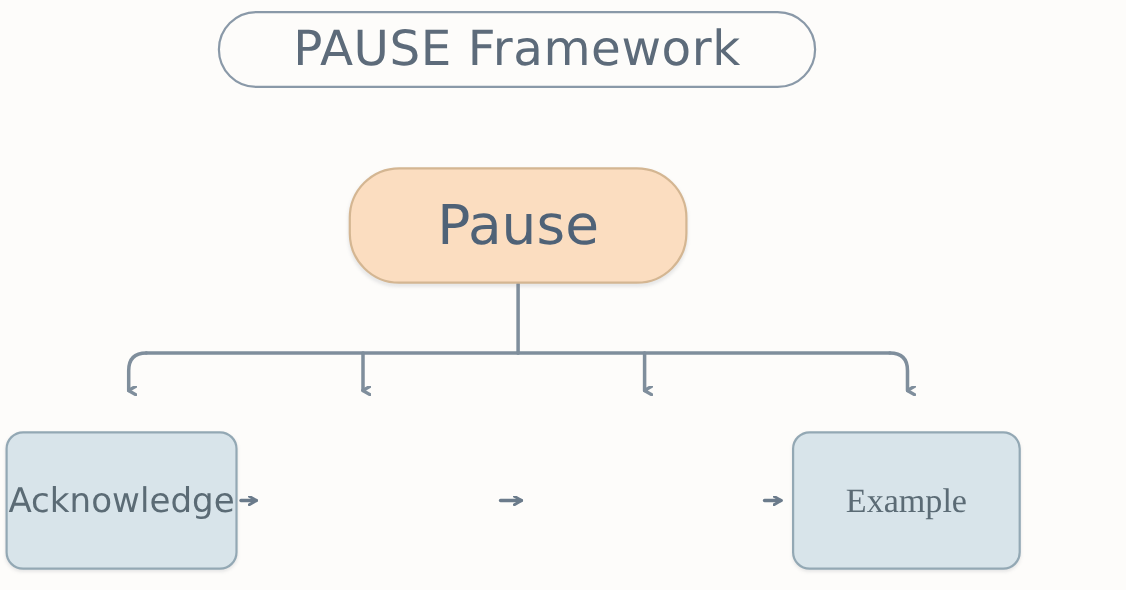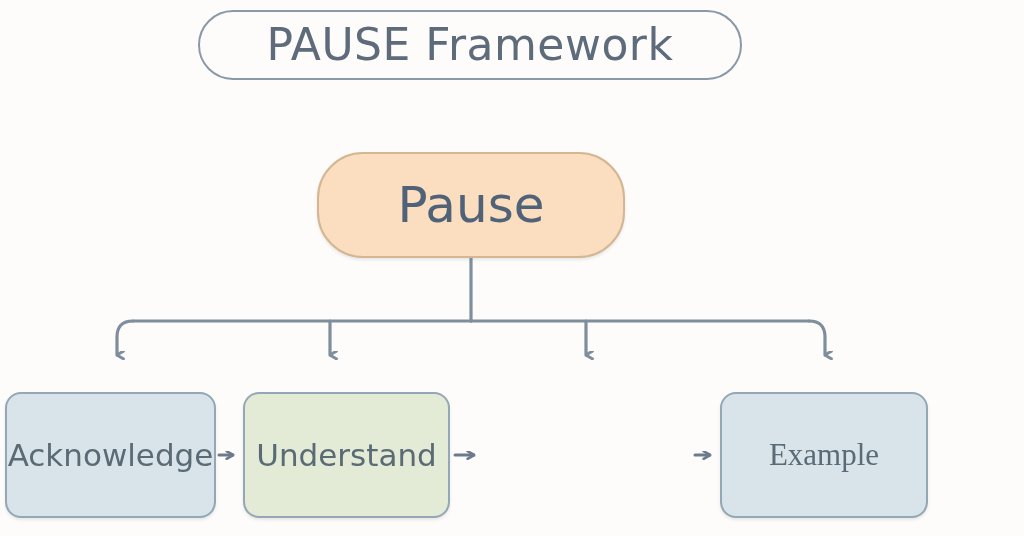--- a/index.html
+++ b/index.html
@@ -164,22 +164,19 @@
   </div>
 
   <div class="node" id="node-pause">
     <span class="node-label">Pause</span>
   </div>
 
   <div class="node step" id="step-acknowledge">
     <span class="node-label">Acknowledge</span>
   </div>
 
-  <div class="node step" id="step-understand">
-    <span class="node-label">Understand</span>
-  </div>
 
 
   <div class="node step" id="step-example">
     <span class="node-label">Example</span>
   </div>
 
 </div>
 
 </body></html>

